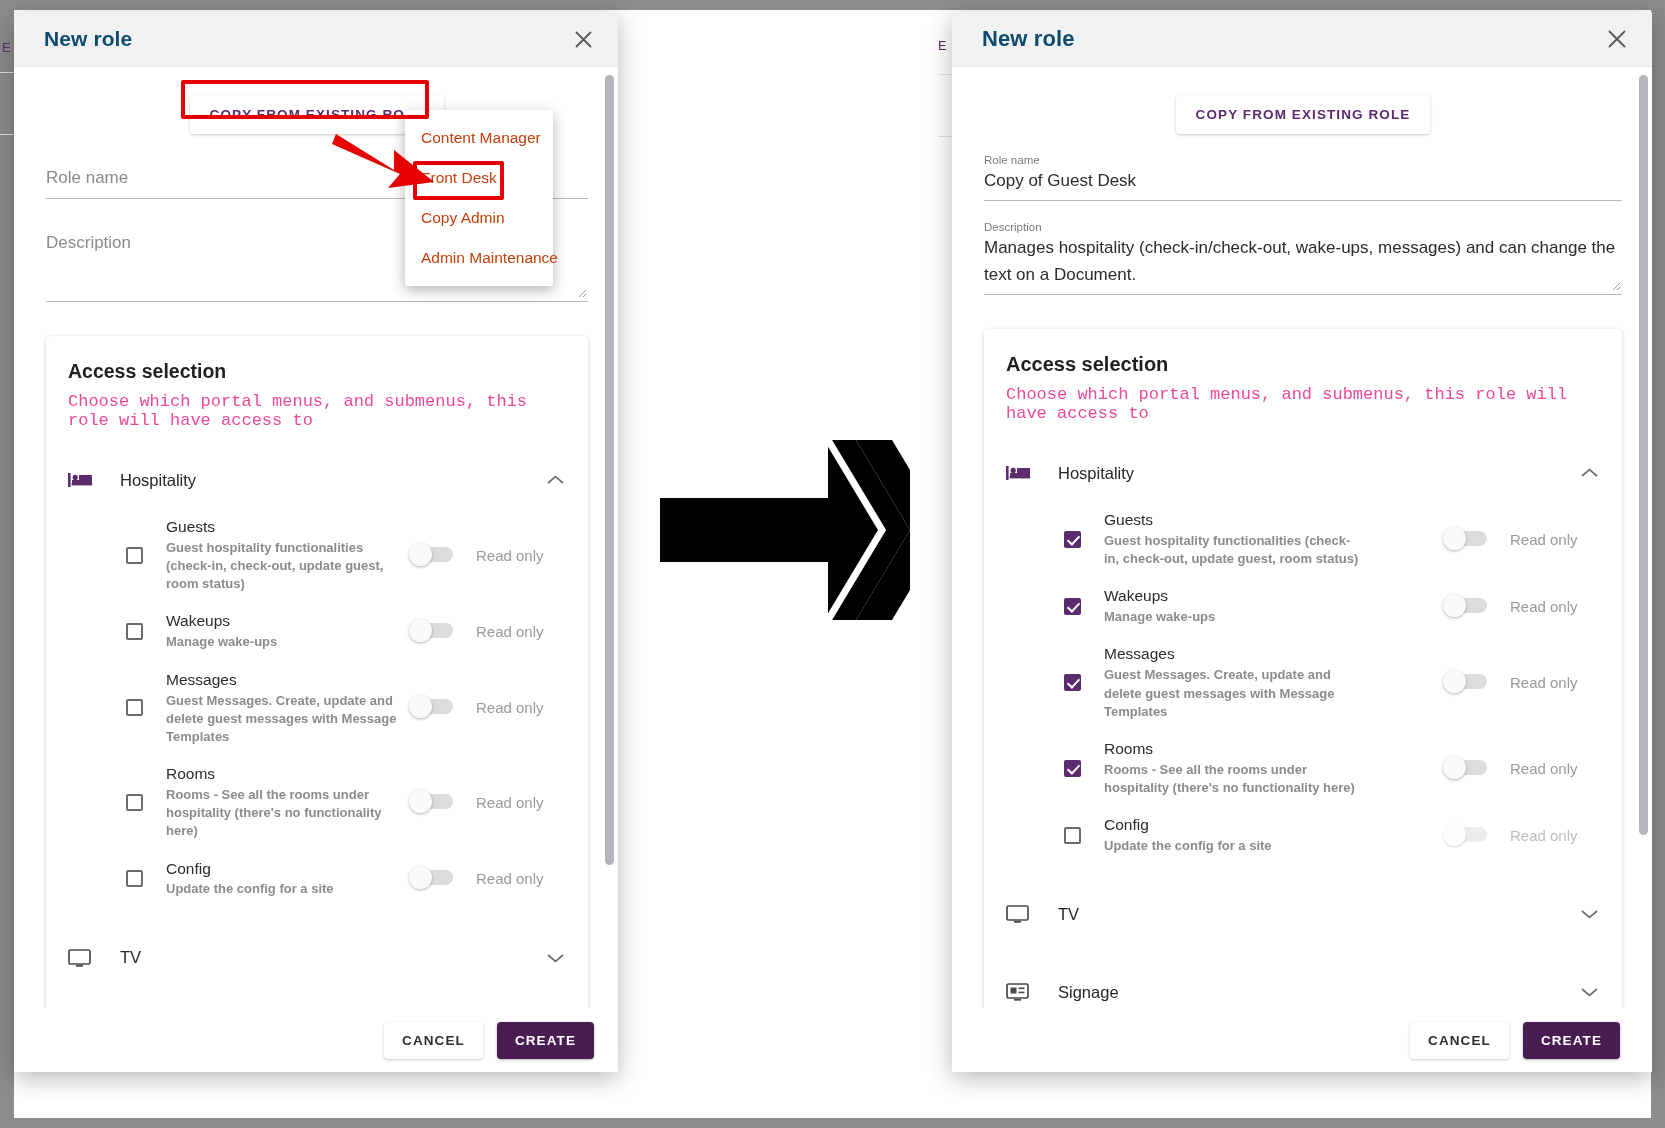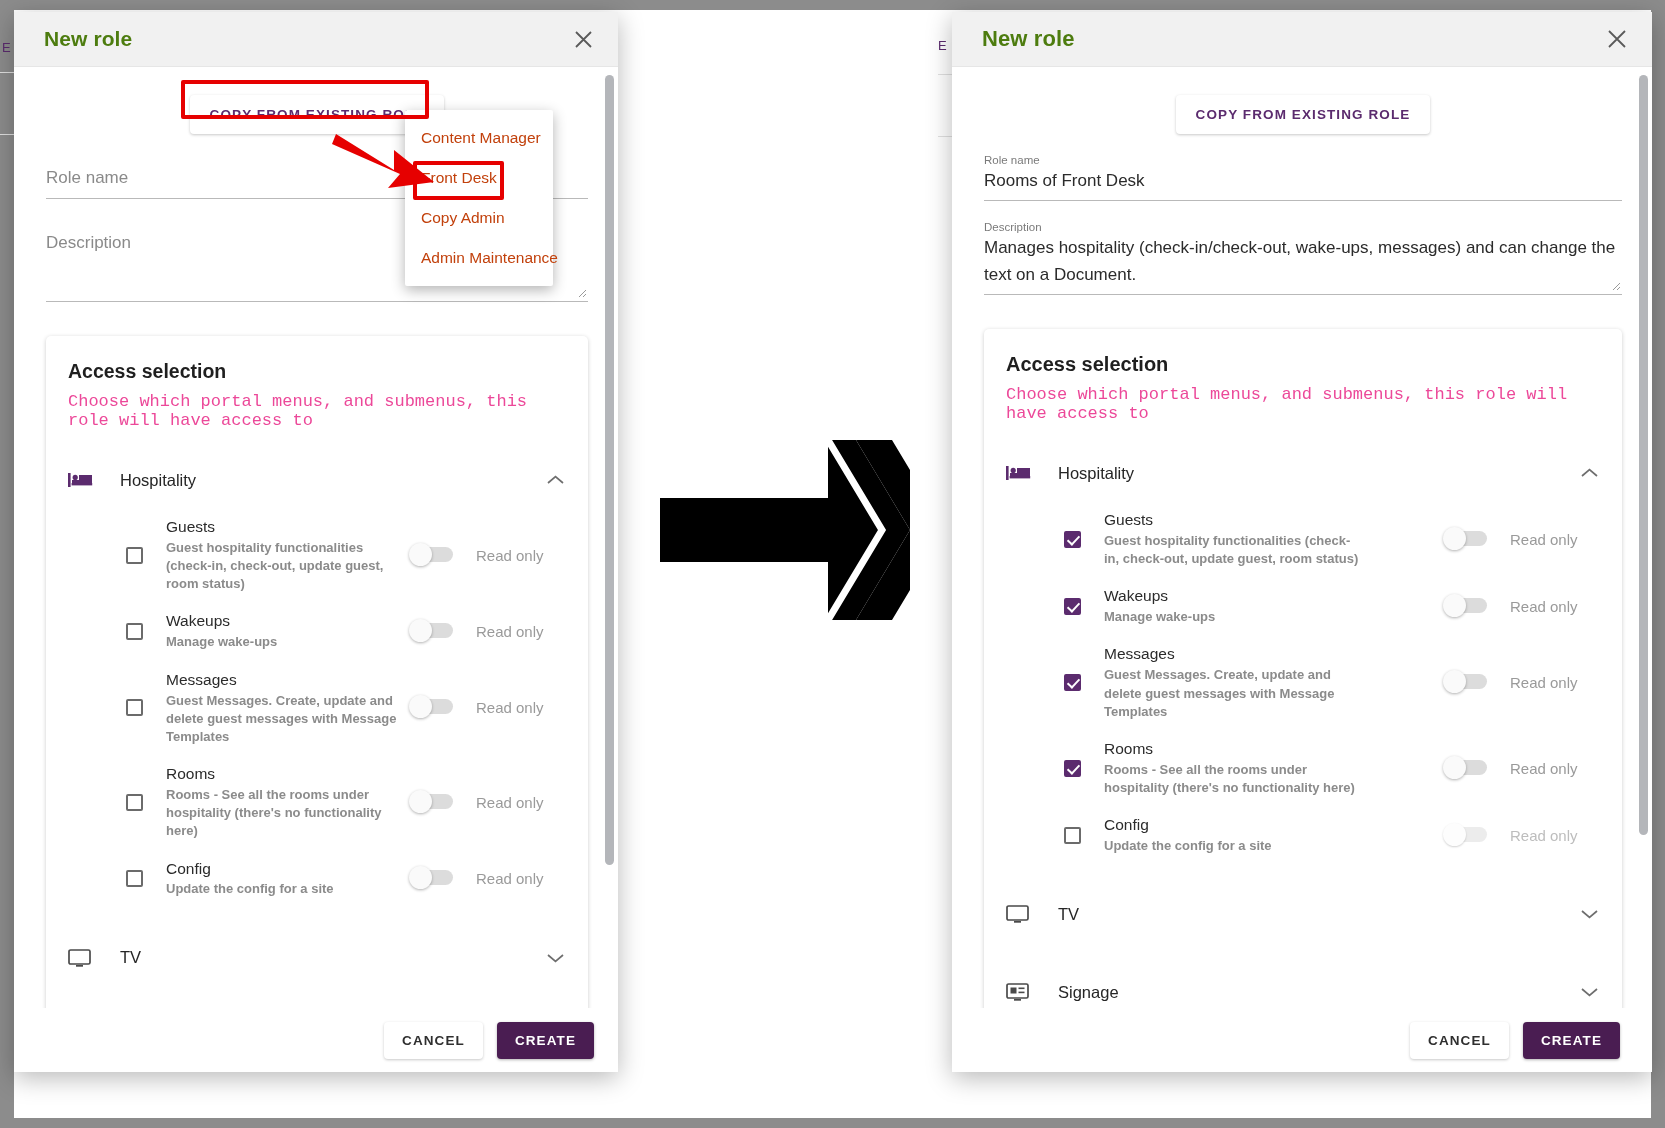--- a/index.html
+++ b/index.html
@@ -41,21 +41,21 @@
   .dlg-left  { left: 14px;  top: 12px;  width: 604px;  height: 1060px; }
   .dlg-right { left: 952px; top: 12px;  width: 700px;  height: 1060px; }
 
   .dlg-header {
     background: #f1f1f1;
     height: 55px; min-height: 55px;
     display: flex; align-items: center; justify-content: space-between;
     padding: 0 18px 0 30px;
     border-bottom: 1px solid #e6e6e6;
   }
-  .dlg-title { font-size: 21px; color: #4d7c0f; font-weight: 600; letter-spacing: .1px; }
+  .dlg-title { font-size: 21px; color: #0c4a6e; font-weight: 600; letter-spacing: .1px; }
   .dlg-right .dlg-title { font-size: 22px; }
   .close-btn {
     width: 34px; height: 34px; display: flex; align-items: center; justify-content: center;
     cursor: pointer; color: #5a5a5a;
   }
 
   .dlg-body { position: relative; flex: 1; overflow: hidden; padding: 0; }
   .dlg-scroll { position: absolute; inset: 0; overflow: hidden; padding: 0 30px 0 32px; }
 
   
@@ -411,21 +411,21 @@
 
     <div class="dlg-body">
       <div class="dlg-scroll">
 
         <div class="copy-row">
           <button class="copy-btn">COPY FROM EXISTING ROLE</button>
         </div>
 
         <div class="field">
           <span class="flabel-float">Role name</span>
-          <div class="fvalue">Rooms of Front Desk</div>
+          <div class="fvalue">Copy of Guest Desk</div>
           <div class="fline"></div>
         </div>
 
         <div class="field">
           <span class="flabel-float">Description</span>
           <div class="fvalue">Manages hospitality (check-in/check-out, wake-ups, messages) and can change the text on a Document.</div>
           <div class="fline"></div>
           <svg class="resize-grip" viewBox="0 0 11 11">
             <path d="M10 3 L3 10 M10 7 L7 10" stroke="#9a9a9a" stroke-width="1" fill="none"></path>
           </svg>

